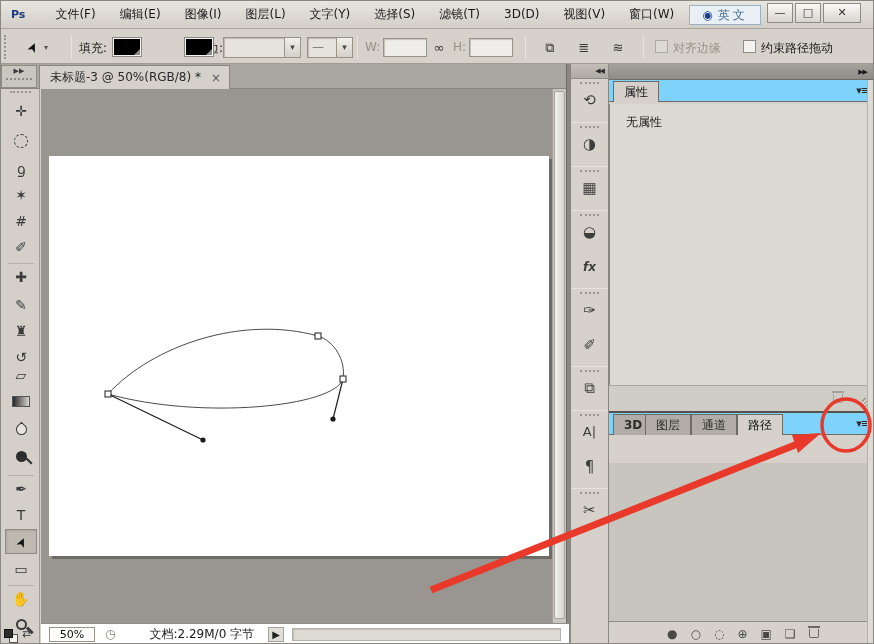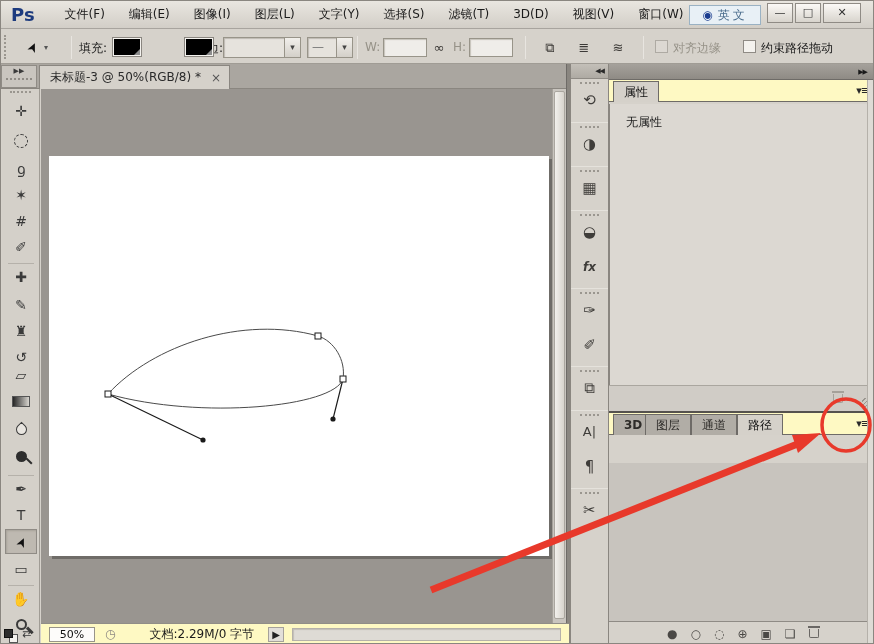--- a/index.html
+++ b/index.html
@@ -5,21 +5,21 @@
   * { margin:0; padding:0; box-sizing:border-box; }
   html,body { width:874px; height:644px; }
   body { font-family:"DejaVu Sans","Liberation Sans",sans-serif; font-size:12px; color:#222; }
   #app { position:relative; width:874px; height:644px; background:#d6d2cb; overflow:hidden; border:1px solid #8a8680; }
   .abs { position:absolute; }
 
   
   .titlebar { left:0; top:0; width:874px; height:28px;
     background:linear-gradient(#e9e6e0,#d2cec7); border-bottom:1px solid #a8a49e;
     display:flex; align-items:center; }
-  .ps-logo { font-weight:bold; font-size:18px; color:#1c3a7e; margin:0 18px 0 10px; }
+  .ps-logo { font-weight:bold; font-size:11px; color:#1c3a7e; margin:0 18px 0 10px; }
   .menu-item { padding:0 12px; line-height:27px; color:#1a1a1a; cursor:default; }
   .ime-box { position:absolute; left:688px; top:4px; width:72px; height:20px;
     background:#e8f0f6; border:1px solid #9ab2c4; display:flex; align-items:center; justify-content:center; gap:5px; }
   .ime-logo { color:#1a3c8f; font-size:12px; }
   .ime-text { color:#4a6c8c; letter-spacing:3px; font-size:12px; }
   .winbtn { position:absolute; top:2px; height:20px; background:linear-gradient(#fbf9f6,#d8d4cd);
     border:1px solid #8f8b85; text-align:center; line-height:18px; font-size:11px; color:#333; cursor:default; }
 
   
   .optionsbar { left:0; top:29px; width:874px; height:34px; background:#d6d2cb;
@@ -88,21 +88,21 @@
   .canvas { position:absolute; left:8px; top:67px; width:500px; height:400px; background:#ffffff;
     box-shadow:3px 3px 0 #6f6c68; }
   .path-svg { position:absolute; left:0; top:0; }
   .vscroll { left:551px; top:88px; width:14px; height:534px; background:#c9c5bf;
     border-left:1px solid #a5a19a; }
   .vscroll .thumb { position:absolute; left:1px; top:2px; width:11px; height:528px;
     background:linear-gradient(90deg,#f2f0ec,#d8d4cd); border:1px solid #aaa69f; border-radius:2px; }
   .frame-div { left:565px; top:63px; width:5px; height:580px; background:#8a8680; border-left:1px solid #6e6b67; }
 
   
-  .statusbar { left:40px; top:622px; width:528px; height:21px; background:#fef9c3; border-top:1px solid #908d87;
+  .statusbar { left:40px; top:622px; width:528px; height:21px; background:#ffffff; border-top:1px solid #908d87;
     display:flex; align-items:center; }
   .zoom-field { width:46px; height:15px; margin-left:8px; background:#fdfcfa; border:1px solid #989489;
     text-align:center; font-size:11px; line-height:14px; color:#111; }
   .clock { margin-left:10px; color:#8f8b85; font-size:12px; }
   .docinfo { margin-left:34px; color:#1a1a1a; font-size:12px; }
   .play-btn { margin-left:14px; font-size:10px; color:#222; border:1px solid #a5a19a; background:#e2dfd9;
     width:16px; height:15px; text-align:center; line-height:14px; }
   .status-strip { flex:1; height:13px; margin:0 8px; background:#dedbd5; border:1px solid #b5b1aa; box-shadow:inset 1px 1px 1px #c2beb7; }
   .tb-bottom { left:3px; top:622px; width:36px; height:20px; display:flex; gap:4px; align-items:center; }
 
@@ -114,21 +114,21 @@
   .picon .pgrip { height:5px; border-top:2px dotted #9a968f; margin:3px 9px 0 9px; }
   .picon .pg { font-size:15px; color:#3f3d3a; line-height:26px; }
   .picon .pg.small { font-size:12px; font-style:italic; font-weight:bold; }
   .pgroup-sep { width:100%; height:1px; background:#aaa69f; border-bottom:1px solid #e5e2dc; }
 
   
   .rightpanel { left:608px; top:63px; width:266px; height:581px; background:#d6d2cb; }
   .rp-topbar { position:absolute; left:0; top:0; width:266px; height:16px;
     background:linear-gradient(#a5a19b,#8f8b85); border-bottom:1px solid #6e6b67;
     font-size:7px; color:#1a1a1a; text-align:right; padding:4px 8px 0 0; letter-spacing:-1px; }
-  .tabrow { position:absolute; left:0; width:266px; height:22px; background:#fef9c3; border-bottom:1px solid #6e6b67; }
+  .tabrow { position:absolute; left:0; width:266px; height:22px; background:#7dd3fc; border-bottom:1px solid #6e6b67; }
   .ptab { position:absolute; top:1px; height:21px; padding:0 10px; line-height:21px; text-align:center;
     color:#2e2c29; background:#b1ada6; border:1px solid #6e6b67; border-bottom:none; cursor:default; }
   .ptab.active { background:#d5d1ca; color:#111; }
   .pmenu { position:absolute; right:6px; top:4px; font-size:11px; color:#2a2a2a; letter-spacing:-1px; cursor:default; }
   .props-content { position:absolute; left:0; top:40px; width:266px; height:281px; background:#dcd8d2; border-left:1px solid #8a8680; }
   .noprops { padding:10px 3px 0 16px; color:#1a1a1a; }
   .props-bottom { position:absolute; left:0; top:321px; width:266px; height:26px; background:#d0ccc6;
     border-top:1px solid #aaa69f; }
   .trash { position:relative; width:10px; height:9px; border:1px solid #6a6764; border-top:none; border-radius:0 0 2px 2px; }
   .trash::before { content:""; position:absolute; left:-2px; top:-3px; width:12px; height:2px; background:#6a6764; }

